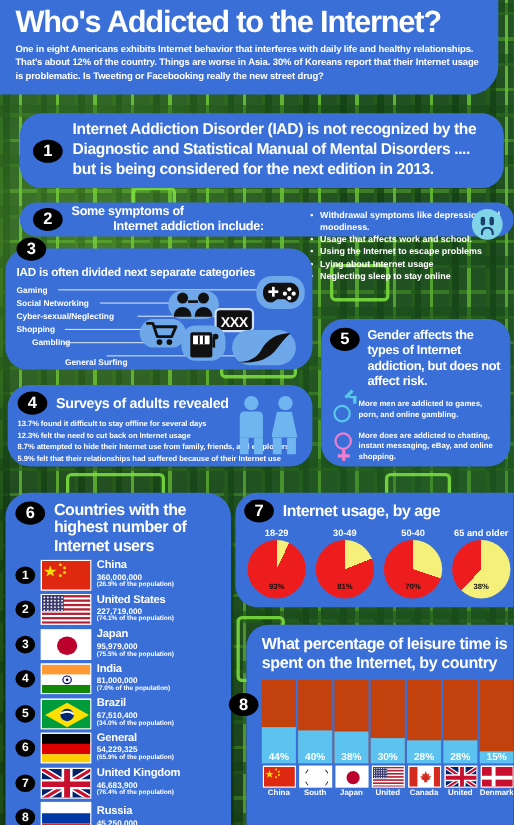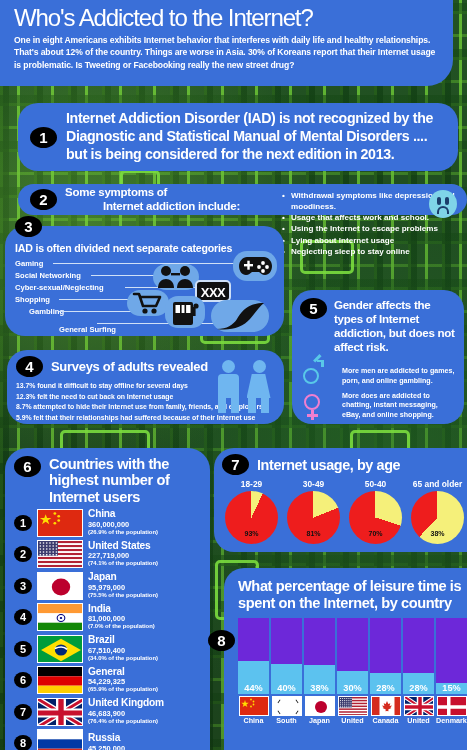--- a/index.html
+++ b/index.html
@@ -47,21 +47,21 @@
     flex:0 0 auto;
   }
   .num.sm { width:18px; height:16px; font-size:11px; }
 
   
   #header {
     left:0; top:0; width:453px; height:86px;
     border-bottom-right-radius:26px;
     padding:6px 14px 0 14px;
   }
-  #title { font-size:24px; font-weight:normal; letter-spacing:-1.1px; line-height:1; }
+  #title { font-size:28px; font-weight:bold; letter-spacing:-1.1px; line-height:1; }
   #subtitle {
     margin-top:4px; font-size:8.6px; line-height:1.45; font-weight:bold;
     letter-spacing:-.1px;
   }
 
   
   #s1 { left:18px; top:103px; width:440px; height:68px; border-radius:20px;
         display:flex; align-items:center; gap:9px; padding:0 10px 0 12px; }
   #s1 .txt { font-size:14.2px; font-weight:bold; line-height:1.26; letter-spacing:-.35px; }
 
@@ -111,21 +111,21 @@
   .person .legs { width:21px; height:15px; position:relative; }
   .person .legs i { position:absolute; top:0; width:8px; height:15px; background:#6fb6f0; }
   .person .legs i.a { left:0; } .person .legs i.b { right:0; }
   .person.w .body { width:24px; height:24px; margin-left:-1.5px;
      clip-path:polygon(22% 0, 78% 0, 100% 100%, 0 100%); border-radius:0; }
 
   
   #s5 { left:292px; top:290px; width:172px; height:134px; border-radius:20px; padding:8px 8px 0 8px; }
   #s5 .top { display:flex; gap:7px; align-items:flex-start; }
   #s5 .top .t { font-size:11.6px; font-weight:bold; line-height:1.2; letter-spacing:-.3px; }
-  .gender-row { display:flex; gap:18px; align-items:flex-end; margin-top:5px; padding-left:2px; }
+  .gender-row { display:flex; gap:2px; align-items:center; margin-top:5px; padding-left:2px; }
   .gender-row .gtxt { font-size:7.1px; font-weight:bold; line-height:1.38; }
   .gsym { flex:0 0 auto; width:22px; height:28px; position:relative; }
   .gsym .ring { position:absolute; width:16px; height:16px; border:2.6px solid currentColor; border-radius:50%; }
   .gsym.male { color:#59c8e8; }
   .gsym.male .ring { left:1px; top:9px; }
   .gsym.male .arrow { position:absolute; left:12px; top:1px; width:9px; height:2.6px; background:currentColor; transform:rotate(-45deg); transform-origin:left center; }
   .gsym.male .arrow2 { position:absolute; right:0; top:1px; width:2.6px; height:7px; background:currentColor; }
   .gsym.male .arrow3 { position:absolute; right:0; top:1px; width:7px; height:2.6px; background:currentColor; }
   .gsym.female { color:#f07fd0; }
   .gsym.female .ring { left:2px; top:1px; }
@@ -151,21 +151,21 @@
   .pielabel { font-size:8.4px; font-weight:bold; margin-bottom:2px; }
   .pie { width:53px; height:53px; border-radius:50%; margin:0 auto; position:relative; }
   .pie .pv { position:absolute; left:0; right:0; bottom:7px; font-size:7px; font-weight:bold; color:#111; }
 
   
   #s8 { left:224px; top:568px; width:243px; height:182px; border-radius:20px 0 0 0; padding:10px 0 0 14px; }
   #s8 .t { font-size:14.6px; font-weight:bold; line-height:1.17; letter-spacing:-.4px; }
   #s8 .num { position:absolute; left:-16px; top:62px; }
   .bars { display:flex; gap:2px; margin-top:6px; }
   .barcol { width:31px; text-align:center; }
-  .bar { height:76px; background:#6d28d9; position:relative; }
+  .bar { height:76px; background:#c2410c; position:relative; }
   .bar .fill { position:absolute; left:0; right:0; bottom:0; background:#5cc2ef; }
   .bar .bv { position:absolute; left:0; right:0; bottom:1px; font-size:9.2px; font-weight:bold; color:#fff; }
   .bflag { width:30px; height:20px; margin:1.5px auto 0; position:relative; overflow:hidden; background:#fff; border:1px solid rgba(255,255,255,.3); }
   .bname { font-size:7.2px; font-weight:bold; margin-top:1px; line-height:1.1; }
 </style>
 </head>
 <body>
 
 <div id="stage">
 

